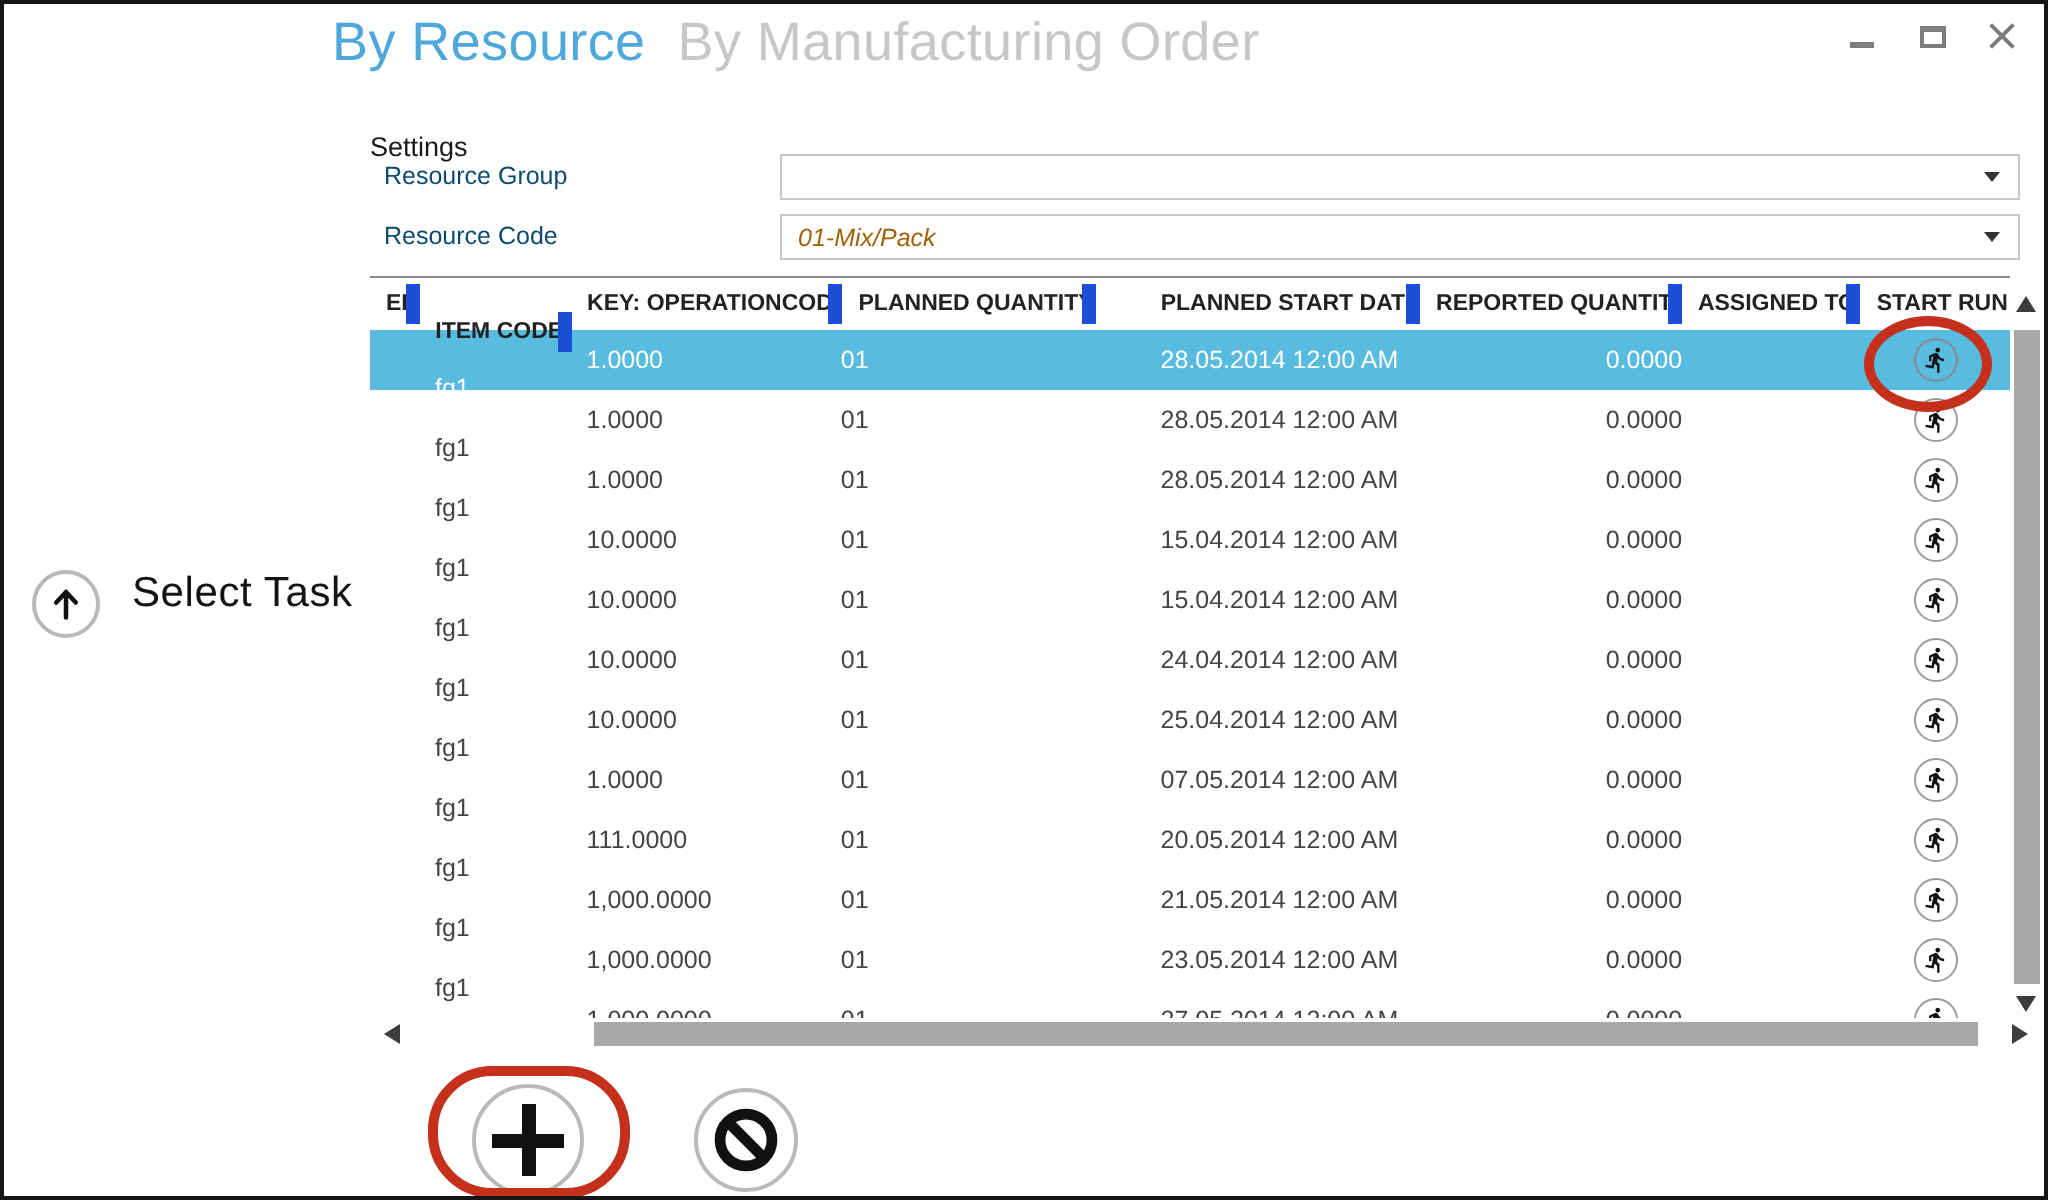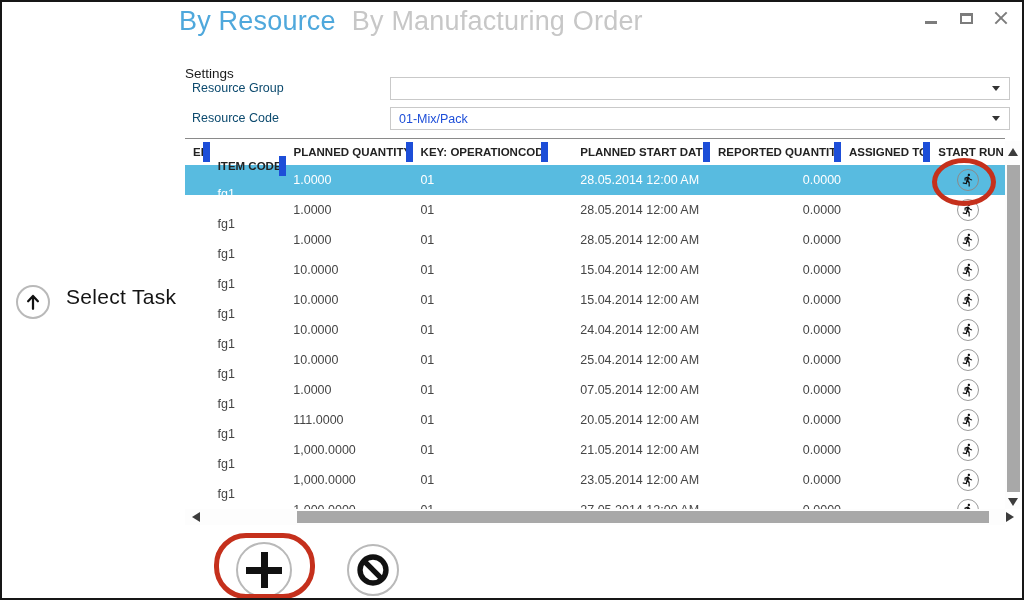--- a/index.html
+++ b/index.html
@@ -3,38 +3,38 @@
 <meta charset="utf-8">
 <style>
   * { margin:0; padding:0; box-sizing:border-box; }
   html,body { background:#e8e8e8; }
   body { font-family:"Liberation Sans", sans-serif; }
   .frame {
     position:relative; width:1024px; height:600px; background:#ffffff;
     border:2px solid #161616; overflow:hidden;
   }
   
-  .tabs { position:absolute; left:177px; top:4px; display:flex; gap:16px; align-items:center; }
+  .tabs { position:absolute; left:164px; top:4px; display:flex; gap:16px; align-items:center; }
   .tab { font-size:27px; font-weight:300; letter-spacing:.2px; cursor:default; }
   .tab.active { color:#4fa8dc; }
   .tab.inactive { color:#c7c7c7; }
   
   .winctl { position:absolute; top:4px; right:12px; display:flex; gap:17px; }
   .winbtn { width:18px; height:24px; display:flex; align-items:center; justify-content:center; }
   .glyph-min { width:12px; height:3px; background:#7c7c7c; margin-top:8px; }
   .glyph-max { width:13px; height:11px; border:2px solid #7c7c7c; border-top-width:3px; }
   .glyph-close { position:relative; width:14px; height:14px; }
   .glyph-close:before,.glyph-close:after{ content:""; position:absolute; left:-1px; top:6px; width:16px; height:2px; background:#7c7c7c; }
   .glyph-close:before{ transform:rotate(45deg);} .glyph-close:after{ transform:rotate(-45deg);}
   
   .settings-heading { position:absolute; left:183px; top:64px; font-size:13.5px; color:#1a1a1a; }
   .field-label { position:absolute; left:190px; font-size:12.5px; color:#0c4a6e; }
   .combo { position:absolute; left:388px; width:620px; height:23px; background:#fff;
            border:1px solid #c9c9c9; display:flex; align-items:center; }
-  .combo-value { flex:1; padding-left:8px; font-size:12.5px; color:#1d4ed8; }
+  .combo-value { flex:1; padding-left:8px; font-size:12.5px; color:#a16207;font-style:italic; }
   .combo-arrow { width:0; height:0; border-left:4.5px solid transparent; border-right:4.5px solid transparent;
                  border-top:5px solid #333; margin-right:9px; }
   
   .grid { position:absolute; left:183px; top:136px; width:820px; height:371px;
           border-top:1px solid #8a8a8a; overflow:hidden; background:#fff; }
   .grid-header { display:flex; height:26px; align-items:center; }
   .hcell { font-size:11.5px; font-weight:bold; color:#222; padding-left:8px; height:20px; line-height:20px;
            border-right:7px solid #1d4ed8; white-space:nowrap; overflow:hidden; }
   .hcell:last-child { border-right:none; }
   .grid-row { display:flex; height:30px; align-items:center; background:#fff; }
@@ -110,22 +110,22 @@
   <div class="field-label" style="top:109px;">Resource Code</div>
   <div class="combo" style="top:105px;">
     <span class="combo-value">01-Mix/Pack</span>
     <span class="combo-arrow"></span>
   </div>
 
   <div class="grid">
     <div class="grid-header">
       <div class="hcell c0">ER</div>
       <div class="hcell c1">ITEM CODE</div>
+      <div class="hcell c3">KEY: OPERATIONCODE</div>
       <div class="hcell c2">PLANNED QUANTITY</div>
-      <div class="hcell c3">KEY: OPERATIONCODE</div>
       <div class="hcell c4">PLANNED START DATE</div>
       <div class="hcell c5">REPORTED QUANTITY</div>
       <div class="hcell c6">ASSIGNED TO</div>
       <div class="hcell c7">START RUN</div>
     </div>
     <div>
         <div class="grid-row selected">
       <div class="cell c0"></div>
       <div class="cell c1">fg1</div>
       <div class="cell c2">1.0000</div>

